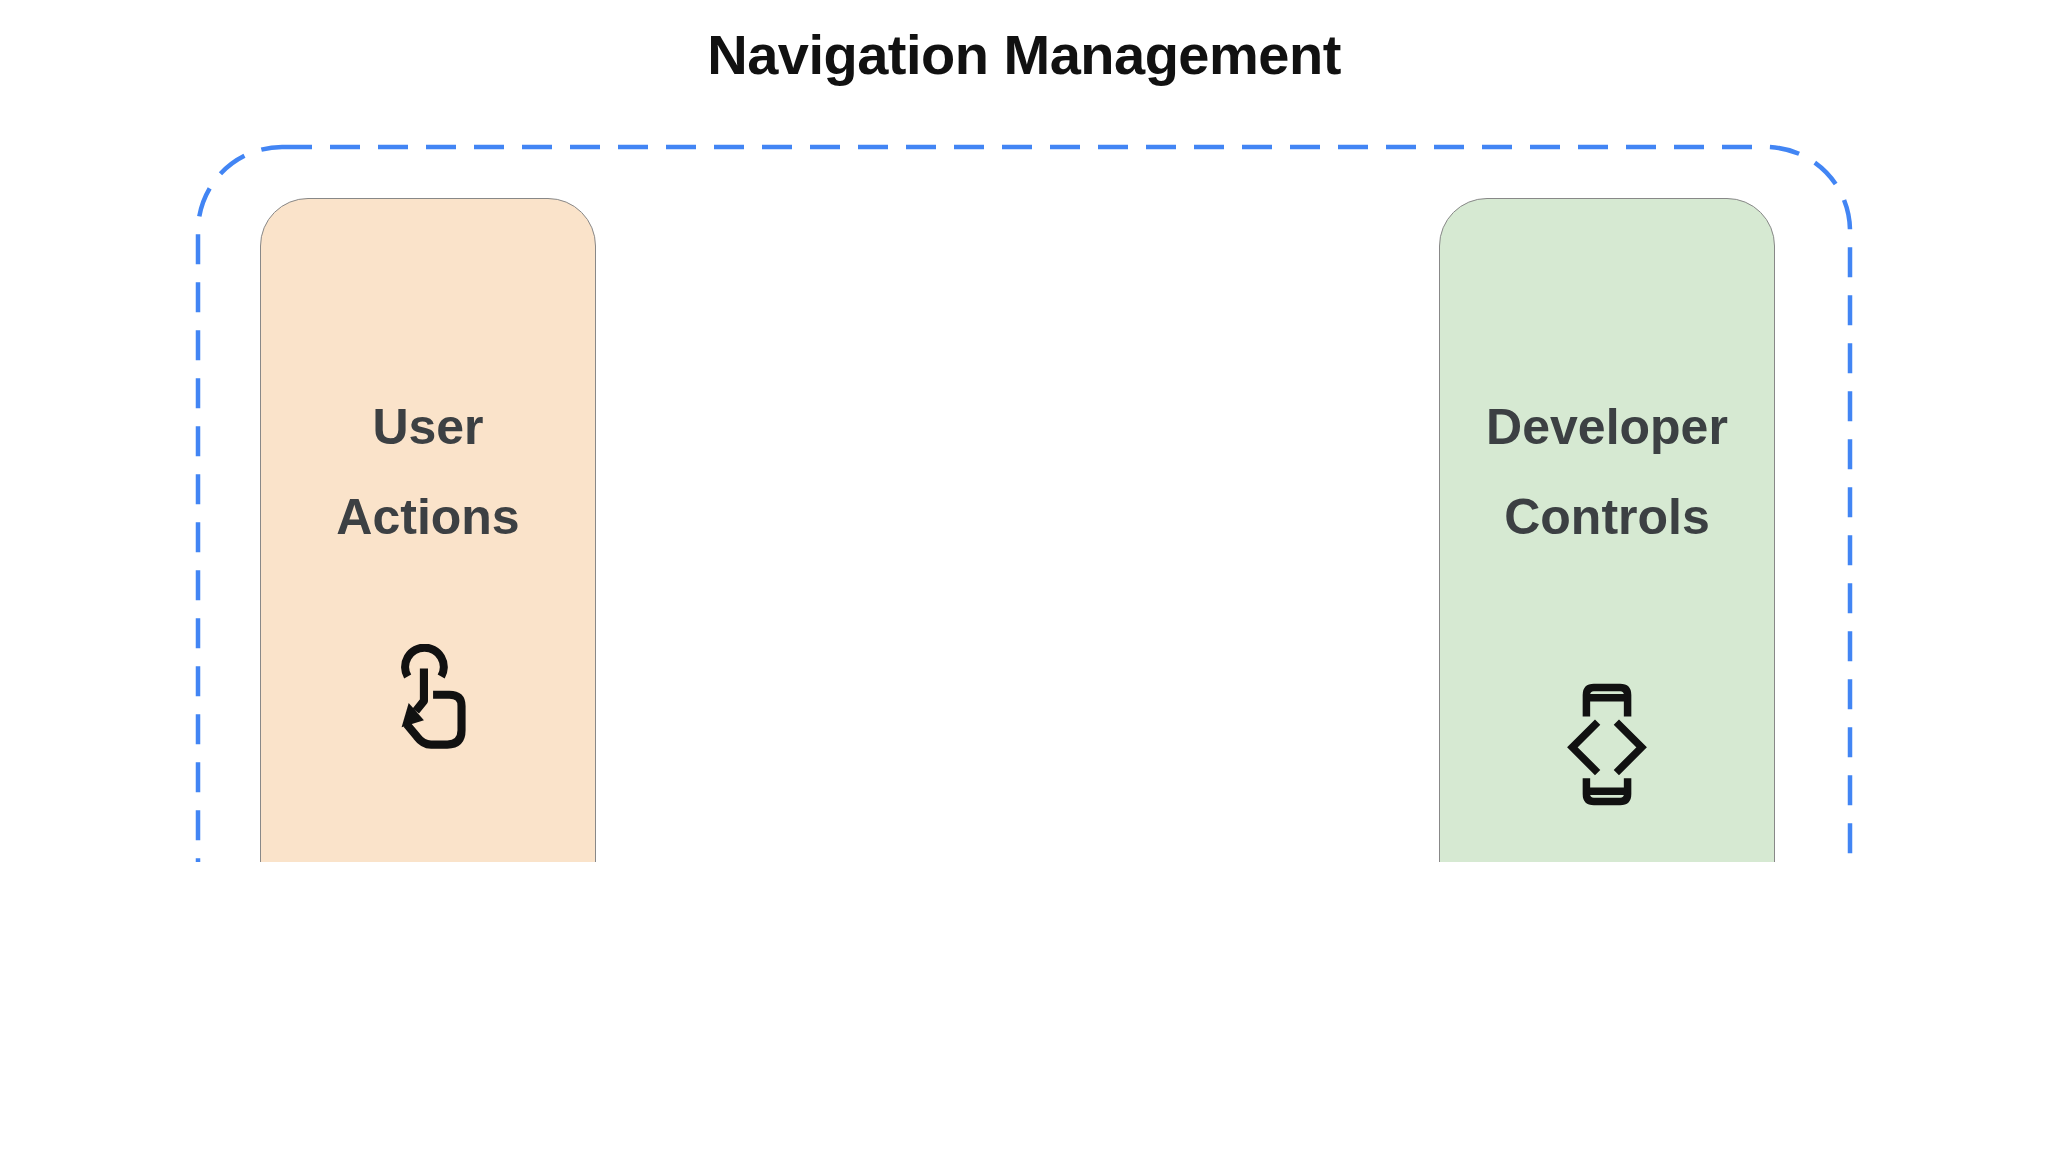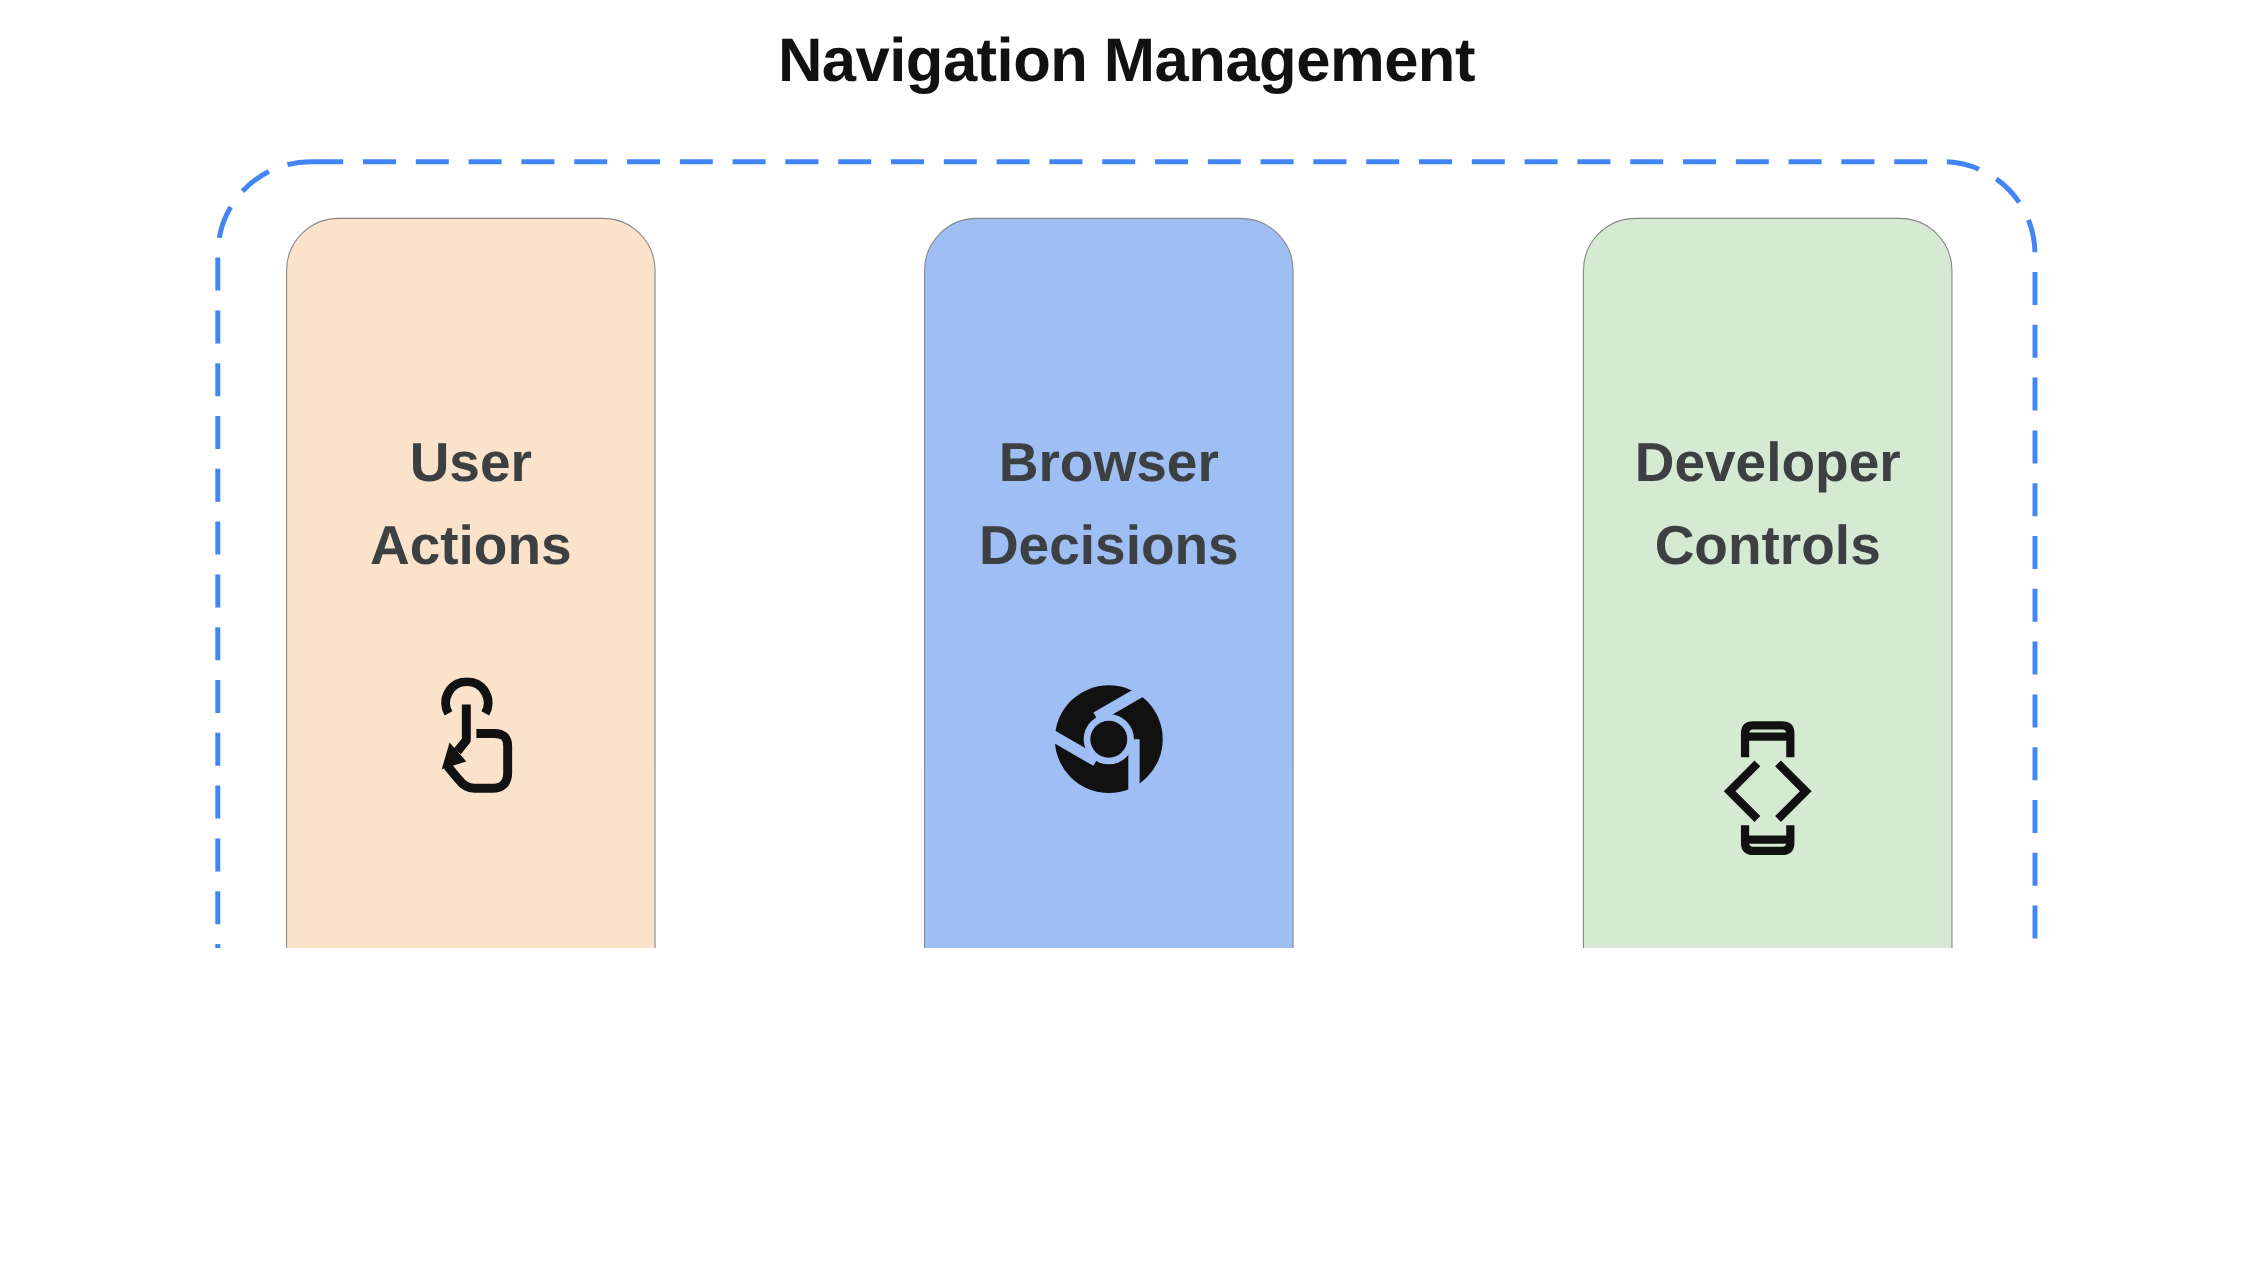--- a/index.html
+++ b/index.html
@@ -44,21 +44,21 @@
     display: flex;
     flex-direction: column;
     align-items: center;
     padding-top: 183px;
   }
   .card-1 { left: 260px; }
   .card-2 { left: 840px; }
   .card-3 { left: 1439px; gap: 35px; }
   .card-label {
     font-size: 50px;
-    line-height: 76px;
+    line-height: 90px;
     font-weight: 700;
     color: #3C4043;
     text-align: center;
     white-space: pre-line;
   }
   .card-icon {
     margin-top: 82px;
     display: flex;
     align-items: flex-start;
     justify-content: center;
@@ -90,43 +90,20 @@
 
         <path class="icon-stroke" d="M46,24 L46,56 L38,66" stroke-linejoin="round"></path>
 
         <path d="M24,82 L46,75 L31,58 Z" fill="#111111"></path>
 
         <path class="icon-stroke" d="M55,50 H71 Q83,50 83,61 V85 Q83,99 69,99 H53 Q45,99 39,91 L29,79" stroke-linejoin="round"></path>
       </svg>
     </div>
   </div>
 
-  <div class="card card-2" style="background: rgb(159, 190, 243);">
-    <div class="card-label">Browser
-Decisions</div>
-    <div class="card-icon">
-      <svg width="112" height="112" viewBox="0 0 48 48">
-        <defs>
-          <mask id="chrome-cuts">
-            <rect width="48" height="48" fill="#ffffff"></rect>
-
-            <circle cx="24" cy="24" r="9.8" fill="#000000"></circle>
-
-            <g stroke="#000000" stroke-width="4.4">
-              <line x1="33.8" y1="24" x2="33.8" y2="54"></line>
-              <line x1="33.8" y1="24" x2="33.8" y2="54" transform="rotate(120 24 24)"></line>
-              <line x1="33.8" y1="24" x2="33.8" y2="54" transform="rotate(240 24 24)"></line>
-            </g>
-          </mask>
-        </defs>
-        <circle cx="24" cy="24" r="21" fill="#111111" mask="url(#chrome-cuts)"></circle>
-        <circle cx="24" cy="24" r="7.2" fill="#111111"></circle>
-      </svg>
-    </div>
-  </div>
 
   <div class="card card-3" style="background: rgb(214, 233, 210);">
     <div class="card-label">Developer
 Controls</div>
     <div class="card-icon">
       <svg width="90" height="131" viewBox="0 0 96 140">
         <g class="icon-stroke" stroke-width="7.5">
 
           <path d="M26,40 V17 Q26,9 34,9 H62 Q70,9 70,17 V40"></path>
           <path d="M26,20 H70"></path>

